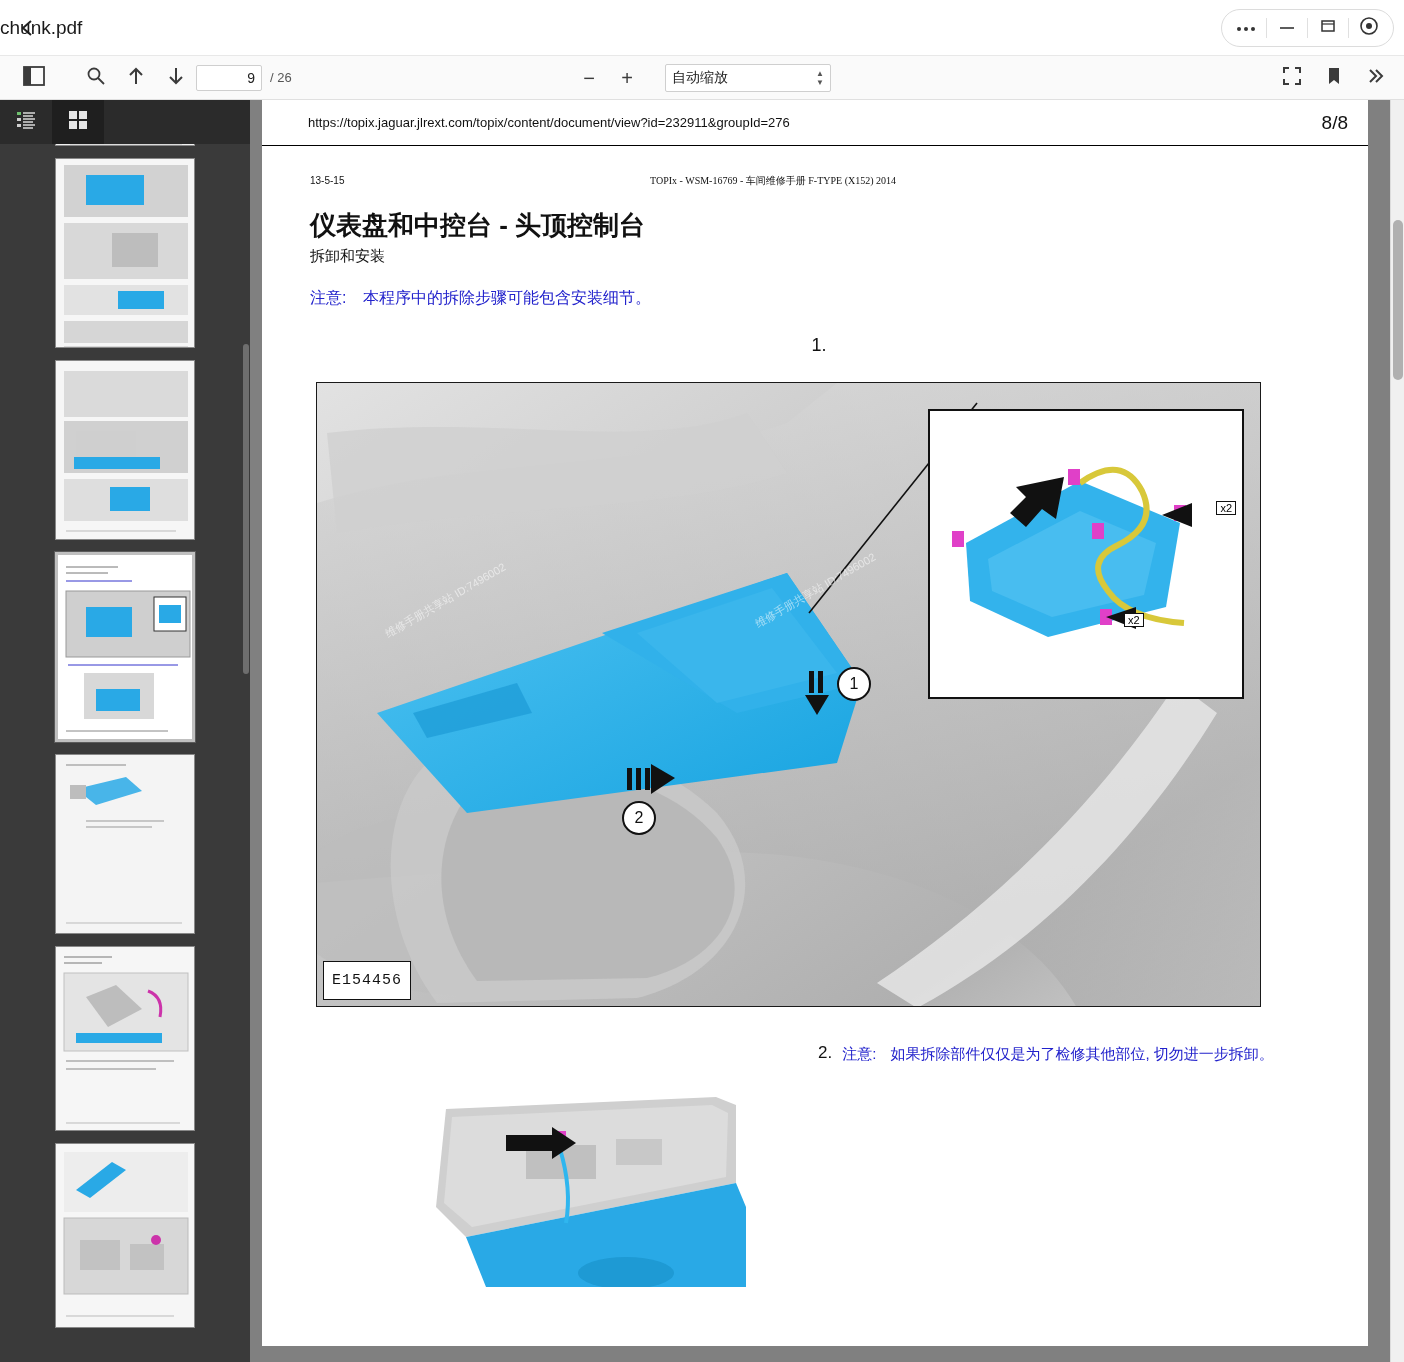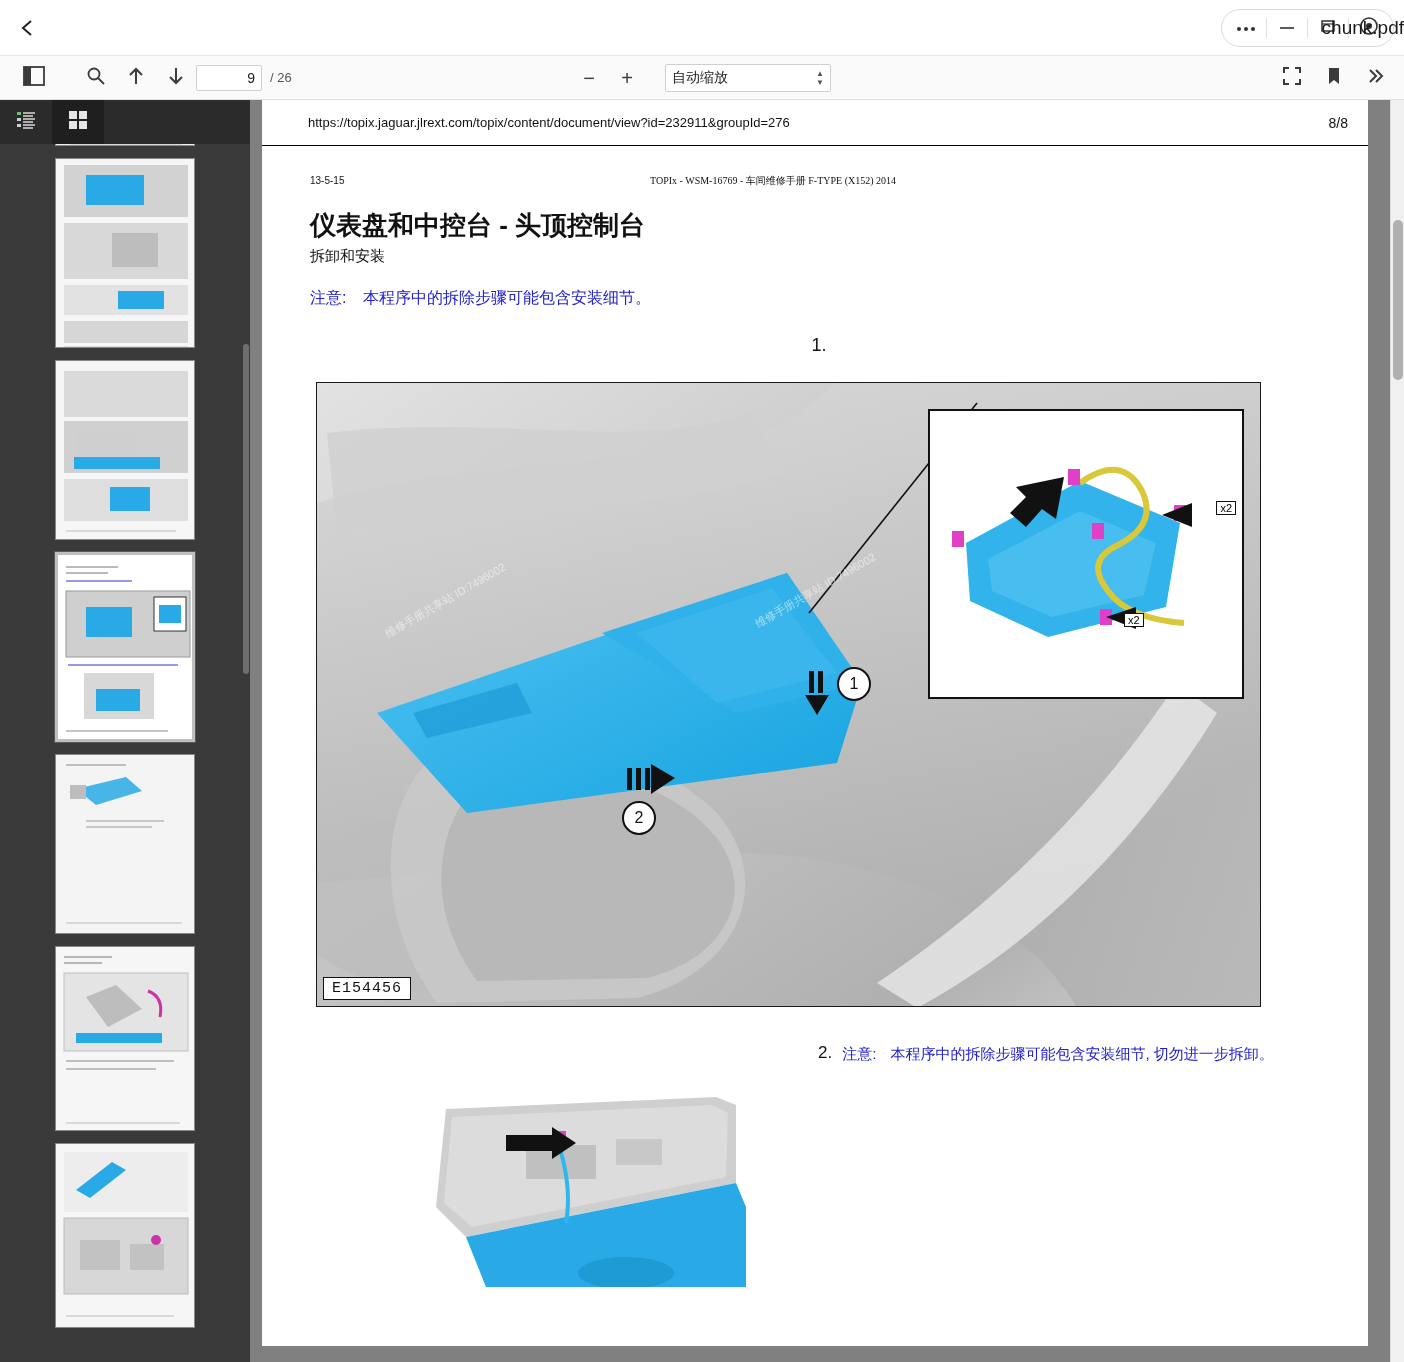--- a/index.html
+++ b/index.html
@@ -19,21 +19,21 @@
     display: flex; align-items: center;
     position: relative;
   }
   .back-btn {
     width: 56px; height: 56px;
     display: flex; align-items: center; justify-content: center;
     cursor: pointer;
   }
   .back-btn svg { display: block; }
   .win-title {
-    position: absolute; left: 0; right: 0; text-align: right;
+    position: absolute; left: 0; right: 0; text-align: left;
     font-size: 19px; color: #1a1a1a; pointer-events: none;
   }
   .win-controls {
     margin-left: auto; display: flex; align-items: center;
     gap: 0px; padding-right: 10px;
   }
   .wc-group {
     display: flex; align-items: center;
     border: 1px solid #dcdcdc; border-radius: 22px;
     height: 38px; padding: 0 4px; background: #fff;
@@ -143,21 +143,21 @@
     position: absolute; left: 12px; top: 0; width: 1106px;
     background: #ffffff;
   }
   .header-strip {
     height: 46px; display: flex; align-items: center;
     padding: 0 20px 0 46px; font-size: 13px; color: #111;
     border-bottom: 1px solid #000;
     background: #fff;
   }
   .header-url { flex: 1 1 auto; }
-  .header-pg { font-size: 14px; }
+  .header-pg { font-size: 19px; }
   .page-body { position: relative; padding: 28px 40px 0 48px; background: #fff; min-height: 1200px; }
   .doc-topline { display: flex; font-size: 10px; color: #111; align-items: baseline; }
   .doc-code { width: 300px; }
   .doc-title-line { flex: 1 1 auto; text-align: left; padding-left: 40px; font-family: Liberation Serif, serif; }
   .pub-line { text-align: right; font-size: 19px; color: #111; margin-top: 22px; padding-right: 36px; letter-spacing: .3px;}
   .pub-line .pub-label { font-size: 17px; }
   .sect-title { font-size: 26px; color: #111; margin-top: 20px; font-weight: bold; }
   .sect-sub { font-size: 15px; color: #111; margin-top: 4px; }
   .sect-h2 { font-size: 20px; color: #111; margin-top: 28px; }
   .note-blue { color: #2222cc; font-size: 16px; margin-top: 22px; }
@@ -166,21 +166,21 @@
 
   
   .fig1 {
     margin: 26px 0 0 6px; width: 945px; height: 625px;
     border: 1px solid #1a1a1a; position: relative; overflow: hidden;
     background: linear-gradient(135deg,#d9d9d9 0%,#c3c3c3 40%,#b4b4b4 70%,#cccccc 100%);
   }
   .fig-tag {
     position: absolute; left: 6px; bottom: 6px;
     border: 1px solid #111; background: #fff; color: #111;
-    font-size: 15px; padding: 2px 8px; letter-spacing: 1px;
+    font-size: 15px; padding: 10px 8px; letter-spacing: 1px;
     font-family: "Liberation Mono", monospace;
   }
   .callout {
     position: absolute; width: 34px; height: 34px; border-radius: 50%;
     border: 2px solid #111; background: #fff; color: #111;
     display: flex; align-items: center; justify-content: center; font-size: 16px;
   }
   .inset-box {
     position: absolute; right: 16px; top: 10px; width: 316px; height: 290px;
     border: 2px solid #111; background: #ffffff; overflow: hidden; margin-top: 16px;
@@ -602,21 +602,21 @@
               <div class="x2label" style="left:194px; top:202px;">x2</div>
             </div>
 
             <div class="fig-tag">E154456</div>
           </div>
 
           <div class="step2-row">
             <div class="step2-num">2.</div>
             <div class="step2-note">
               <span class="note-label">注意:</span>
-              <span>本程序中的拆除步骤可能包含安装细节, 切勿进一步拆卸。</span>
+              <span>如果拆除部件仅仅是为了检修其他部位, 切勿进一步拆卸。</span>
             </div>
           </div>
 
           <div class="fig2">
             <svg width="945" height="200" viewBox="0 0 945 200">
               <rect width="945" height="200" fill="#ffffff"></rect>
               <path d="M130 22 L400 10 L420 18 L420 96 L150 150 L120 120 Z" fill="#cfcfcf"></path>
               <path d="M136 30 L396 18 L412 26 L410 90 L156 140 L128 116 Z" fill="#dcdcdc"></path>
               <rect x="210" y="58" width="70" height="34" fill="#c0c0c0"></rect>
               <rect x="300" y="52" width="46" height="26" fill="#c8c8c8"></rect>

